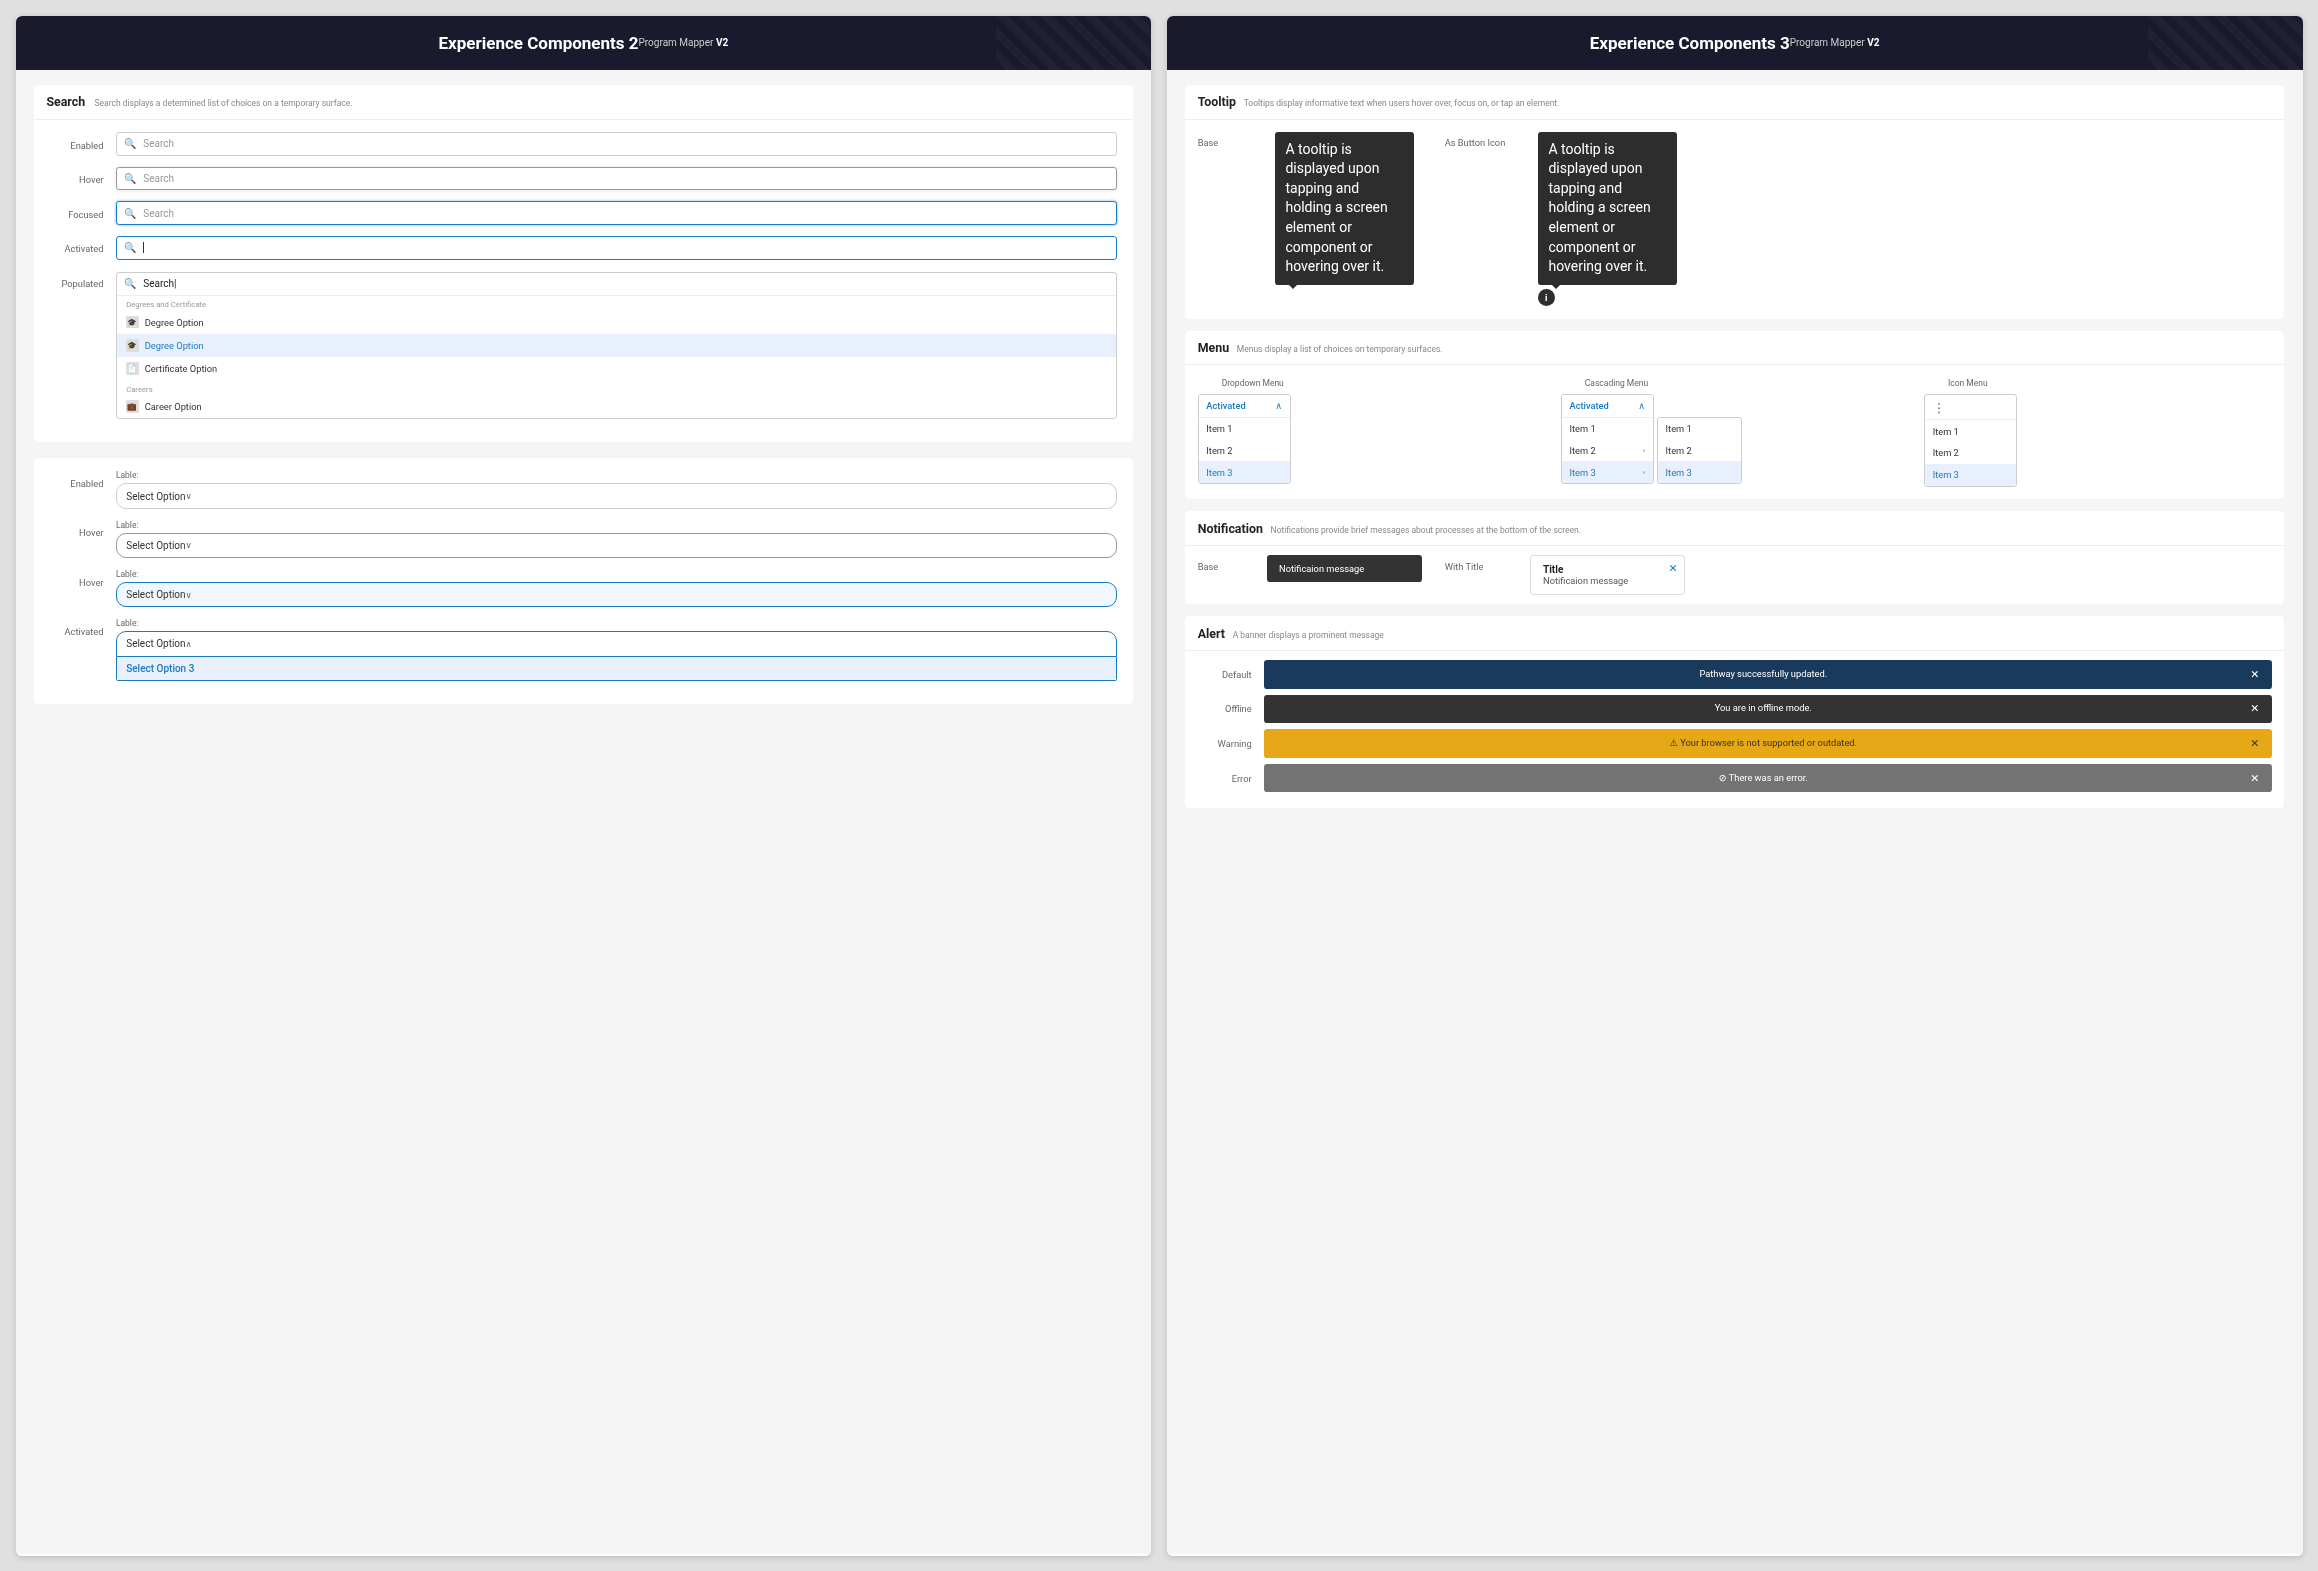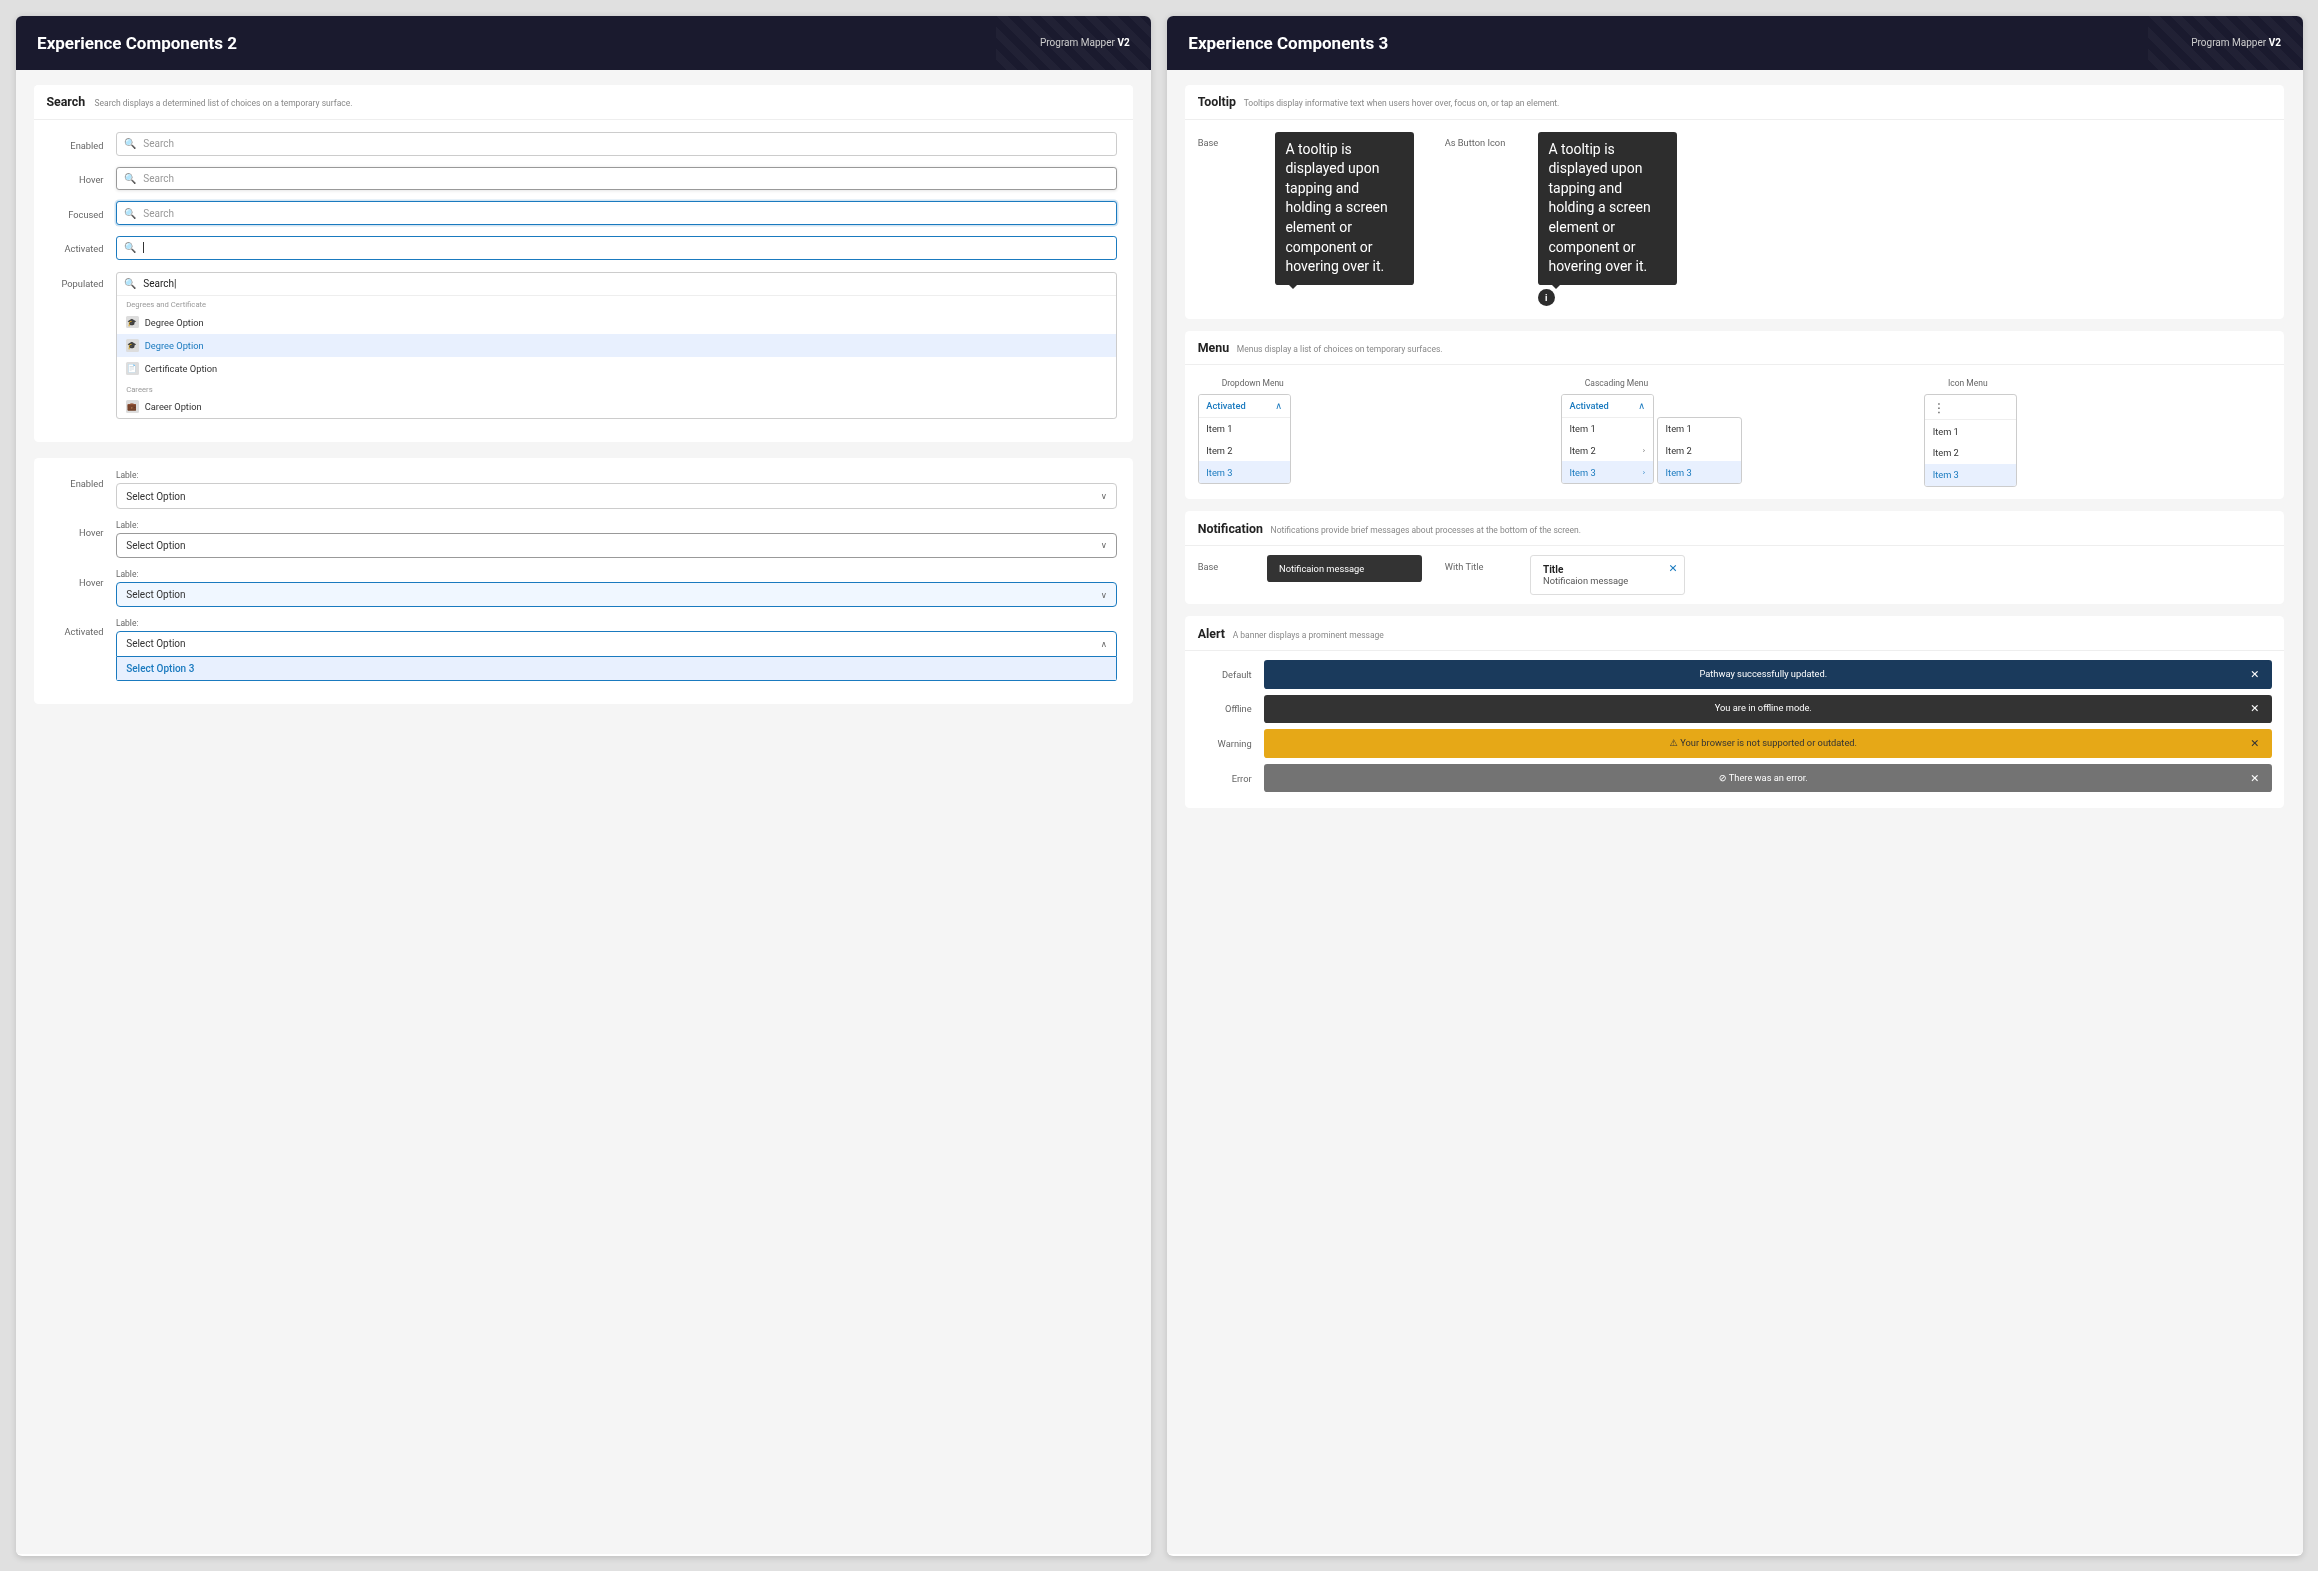--- a/index.html
+++ b/index.html
@@ -19,21 +19,21 @@
       overflow: hidden;
       flex: 1;
       box-shadow: 0 1.5px 6.2px rgba(0,0,0,0.15);
     }
 
     .panel-header {
       background: #1a1a2e;
       padding: 17px 21.6px;
       display: flex;
       align-items: center;
-      justify-content: space-between;
+      justify-content: center;
       position: relative;
       overflow: hidden;
     }
 
     .panel-header::after {
       content: '';
       position: absolute;
       right: 0; top: 0; bottom: 0;
       width: 155px;
       background: repeating-linear-gradient(
@@ -221,23 +221,22 @@
     
     .select-label-text {
       font-size: 8.5px;
       color: #666;
       margin-bottom: 3.1px;
     }
 
     .select-input {
       display: flex;
       align-items: center;
-      justify-content: space-between;
       border: 0.8px solid #ccc;
-      border-radius: 4px;
+      border-radius: 10px;
       padding: 6.2px 9.3px;
       background: #fff;
       font-size: 10px;
       color: #333;
       cursor: pointer;
       width: 100%;
     }
 
     .select-input.hover {
       border-color: #999;

